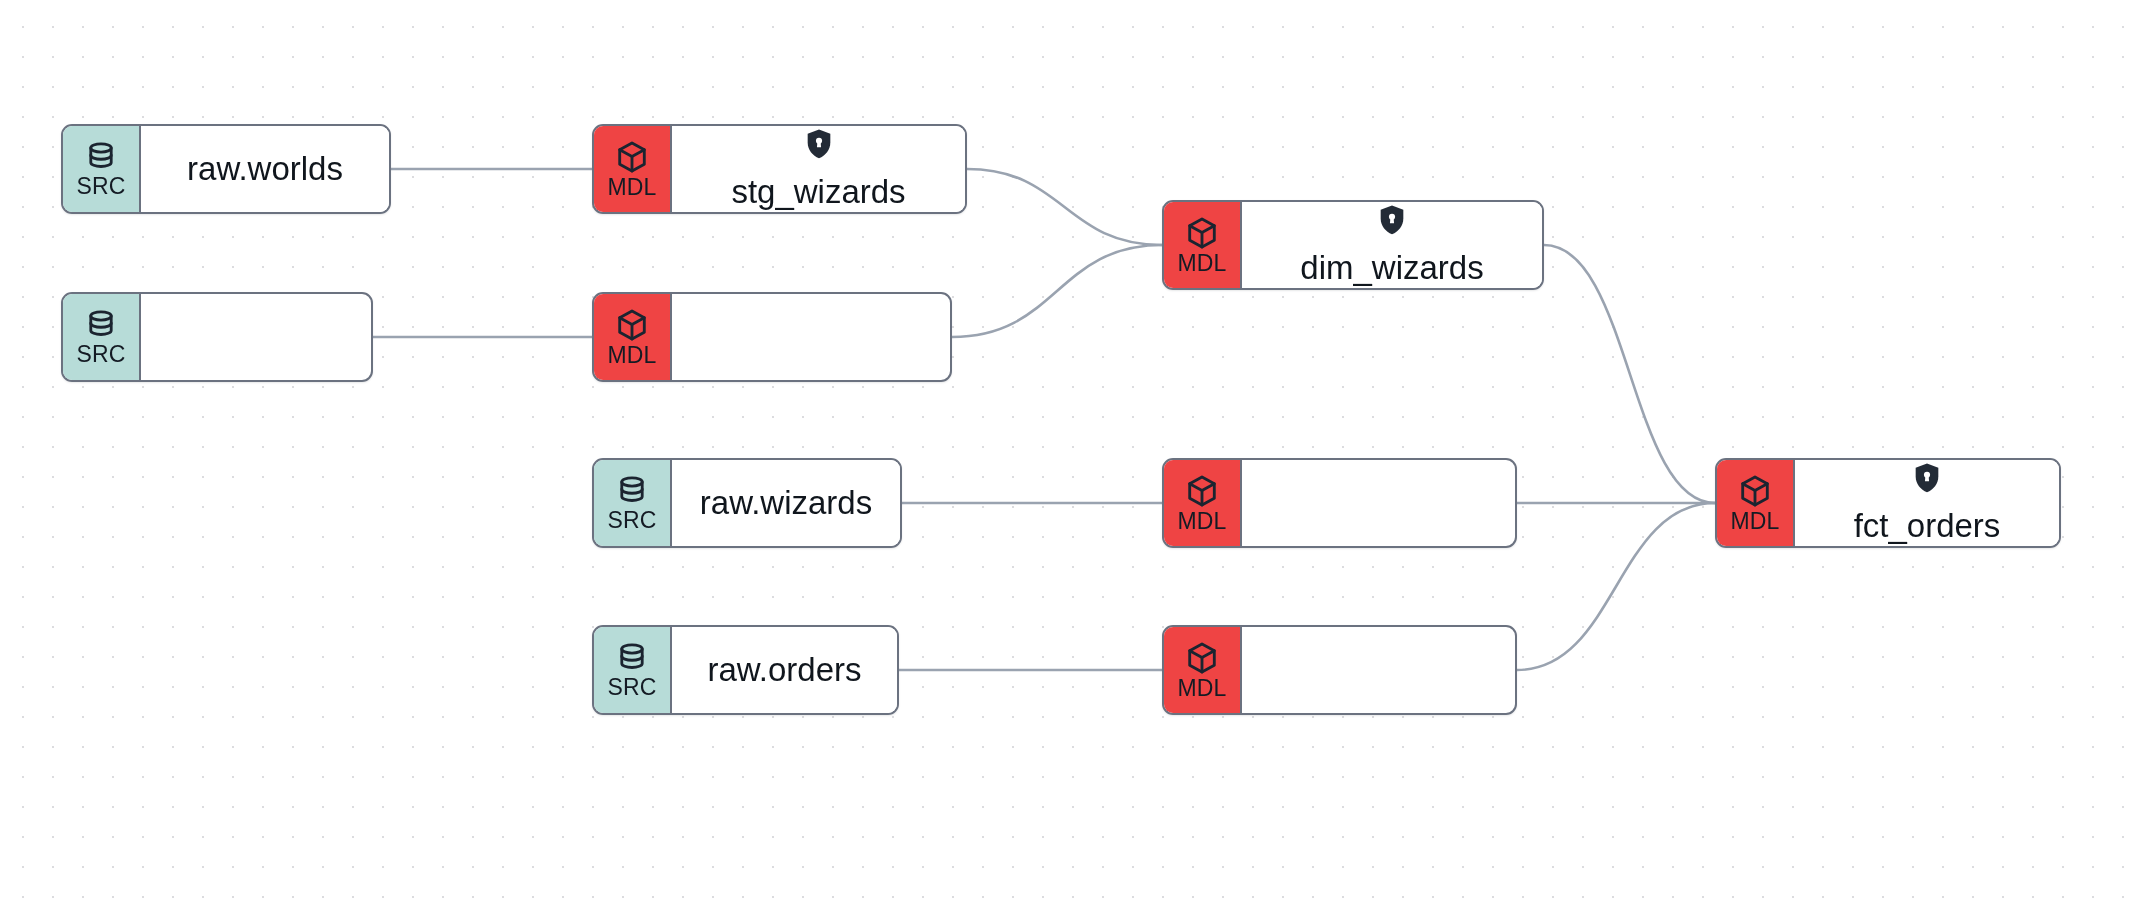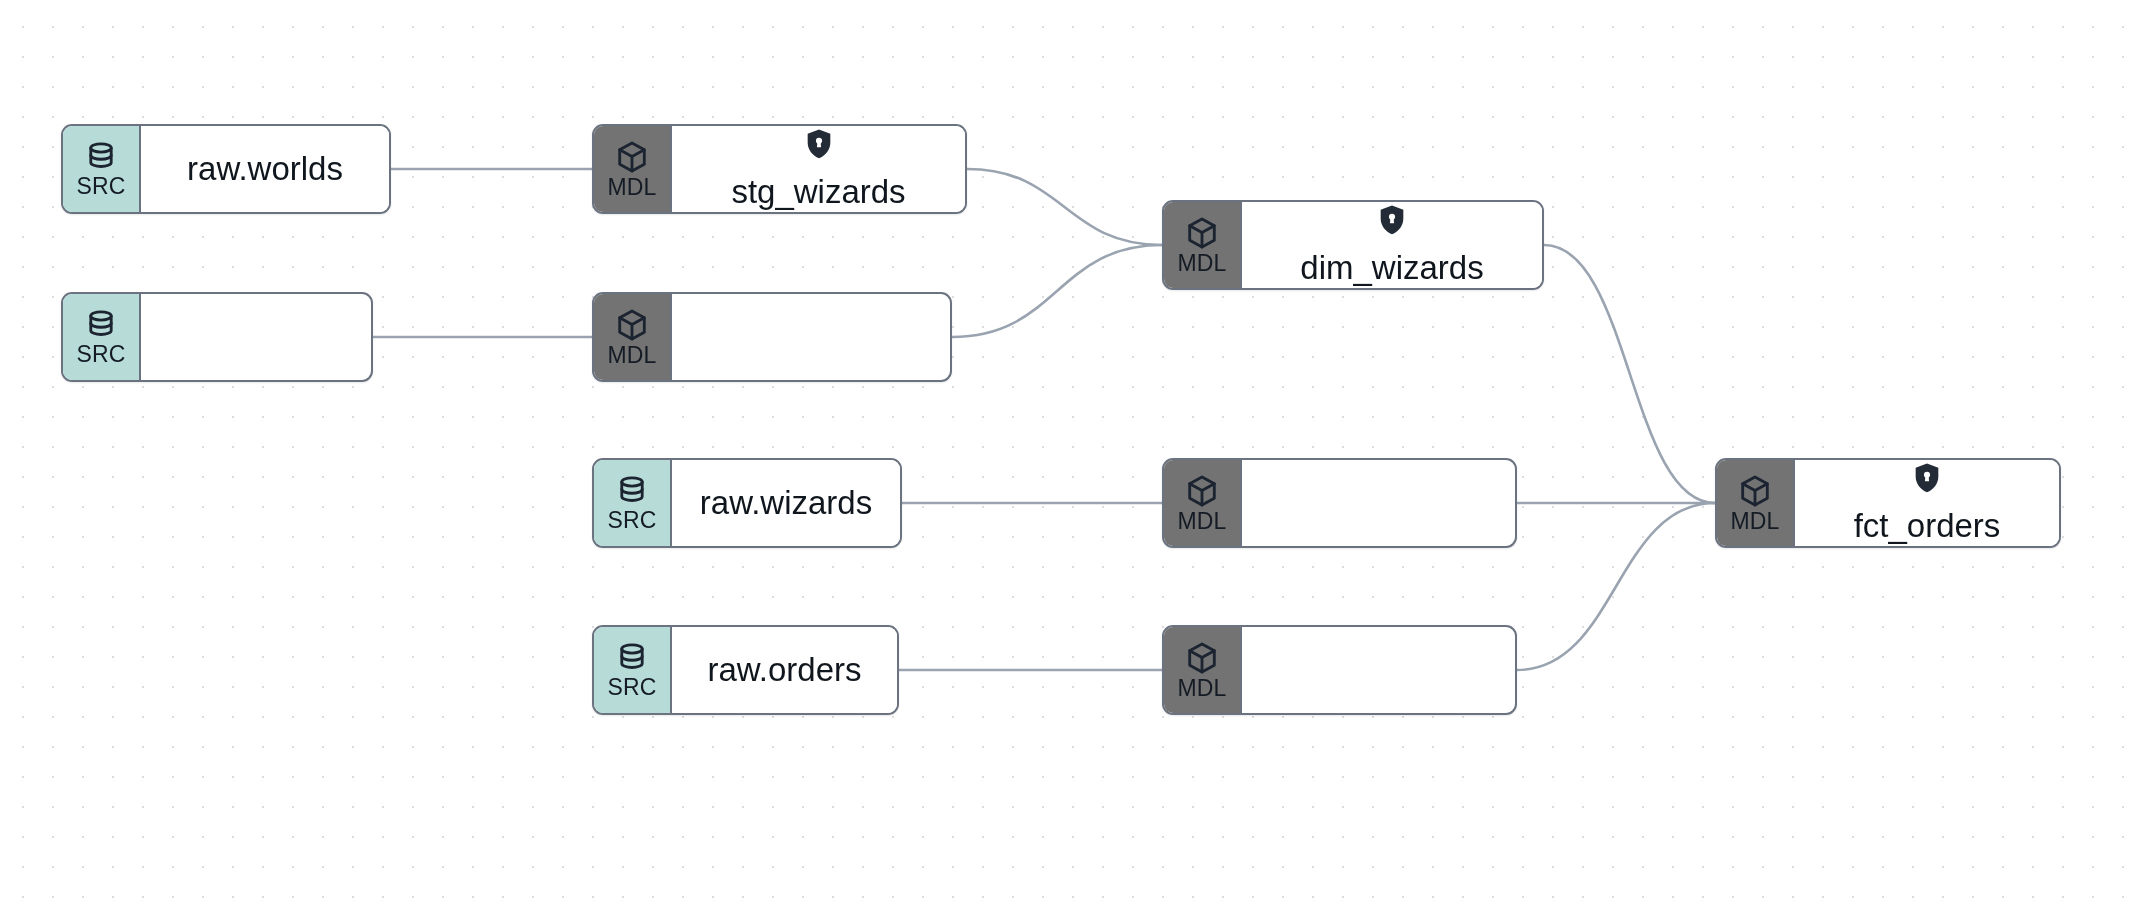--- a/index.html
+++ b/index.html
@@ -37,21 +37,21 @@
     width: 78px;
     display: flex;
     flex-direction: column;
     align-items: center;
     justify-content: center;
     gap: 1px;
     border-right: 2.2px solid #6b7280;
     box-sizing: border-box;
   }
   .badge.src { background: #b7dcd8; }
-  .badge.mdl { background: #737373; }
+  .badge.mdl { background: #ef4444; }
   .badge svg { display: block; }
   .badge-text {
     font-size: 23px;
     line-height: 1;
     color: #141b24;
     letter-spacing: 0.1px;
     font-family: "Liberation Sans", sans-serif;
   }
   .body {
     flex: 1 1 auto;

